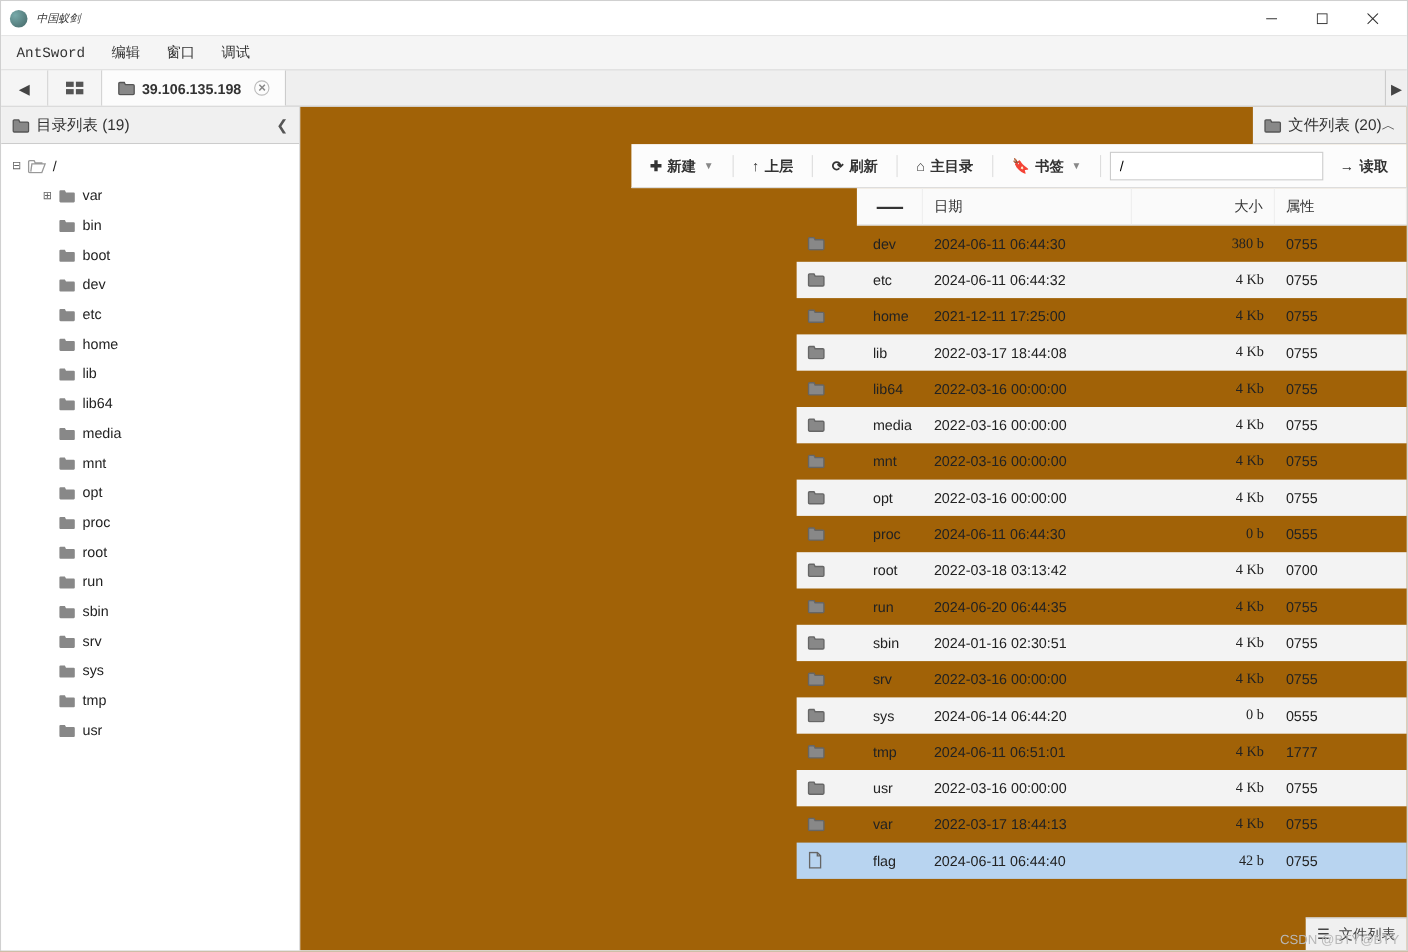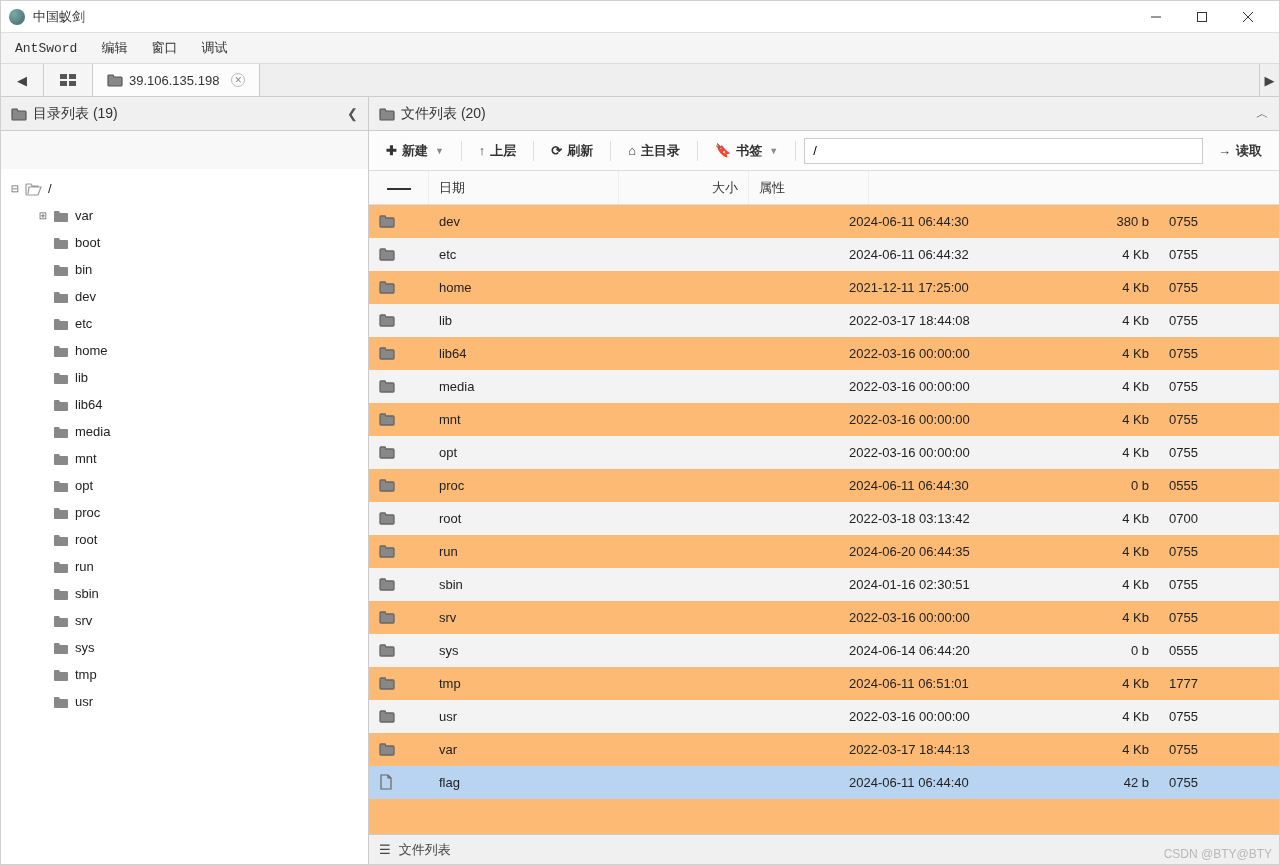--- a/index.html
+++ b/index.html
@@ -1,66 +1,66 @@
 <!DOCTYPE html>
 <html><head>
 <meta charset="utf-8">
 <style>
 * { box-sizing: border-box; margin: 0; padding: 0; font-family: "Microsoft YaHei", "Segoe UI", Arial, sans-serif; font-size: 13px; }
 body { background: #f5f5f5; width: 1280px; height: 865px; overflow: hidden; display: flex; flex-direction: column; border: 1px solid #d0d0d0; }
 
 .titlebar { background: #fff; height: 32px; display: flex; align-items: center; padding: 0 8px; border-bottom: 1px solid #e0e0e0; }
 .titlebar .app-icon { width: 16px; height: 16px; border-radius: 50%; background: radial-gradient(circle at 30% 30%, #7aa 0%, #466 100%); margin-right: 8px; }
-.titlebar .title { flex: 1; font-size: 13px; color: #333; }
+.titlebar .title { flex: 1; font-size: 10px; color: #333; font-style: italic; }
 .titlebar .win-btn { width: 46px; height: 32px; display: flex; align-items: center; justify-content: center; color: #333; }
 .titlebar .win-btn svg { width: 10px; height: 10px; }
 
 .menubar { background: #f5f5f5; height: 30px; display: flex; align-items: center; padding: 0 6px; color: #333; }
 .menubar .menu-item { padding: 4px 12px; cursor: default; font-family: Liberation Mono, monospace; }
 .menubar .menu-item:first-child { padding-left: 8px; }
 
 .tabbar { background: #efefef; height: 34px; display: flex; align-items: stretch; border-top: 1px solid #dcdcdc; border-bottom: 1px solid #ccc; }
 .tabbar .tab { display: flex; align-items: center; padding: 0 14px; border-right: 1px solid #ccc; background: #f5f5f5; gap: 6px; color: #444; }
 .tabbar .tab.home { padding: 0 16px; }
-.tabbar .tab.active { background: #fcfcfc; font-weight: normal; color: #333; }
+.tabbar .tab.active { background: #fcfcfc; font-weight: bold; color: #333; }
 .tabbar .tab .close-x { font-size: 12px; border: 1px solid #bbb; border-radius: 50%; width: 14px; height: 14px; display: inline-flex; align-items: center; justify-content: center; color: #888; margin-left: 6px; line-height: 1; }
 .tabbar .expander { flex: 1; }
 .tabbar .arrow { width: 20px; display: flex; align-items: center; justify-content: center; border-left: 1px solid #ccc; color: #444; }
 
 .content { flex: 1; display: flex; overflow: hidden; }
 
-.sidebar { width: 368px; background: #f8f8f8; border-right: 1px solid #ccc; display: flex; flex-direction: column; gap: 38px; }
+.sidebar { width: 272px; background: #f8f8f8; border-right: 1px solid #ccc; display: flex; flex-direction: column; }
 .panel-header { height: 34px; display: flex; align-items: center; padding: 0 10px; border-bottom: 1px solid #ccc; background: #f0f0f0; color: #333; }
 .panel-header .panel-icon { margin-right: 6px; color: #555; }
 .panel-header .panel-title { flex: 1; font-size: 14px; }
 .panel-header .panel-arrow { color: #555; }
 
 .tree { flex: 1; overflow: auto; padding: 6px 0; background: #fff; }
 .tree-node { display: flex; align-items: center; height: 27px; padding-left: 8px; color: #333; }
 .tree-node.depth-0 { padding-left: 8px; }
 .tree-node.depth-1 { padding-left: 36px; }
 .tree-node .toggle { width: 12px; text-align: center; color: #666; font-size: 10px; }
 .tree-node .folder-icon { margin: 0 6px 0 4px; color: #666; }
 .tree-node .folder-icon.open svg { fill: none; stroke: #888; }
 .tree-node .name { color: #222; }
 
-.main { flex: 1; display: flex; flex-direction: column; background: #fdba74; }
+.main { flex: 1; display: flex; flex-direction: column; background: #a16207; align-items: flex-end; }
 .toolbar { height: 40px; display: flex; align-items: center; gap: 6px; padding: 0 8px; border-bottom: 1px solid #ddd; background: #fcfcfc; }
 .toolbar .btn { display: flex; align-items: center; gap: 5px; padding: 3px 9px; color: #333; font-weight: bold; }
 .toolbar .btn .icn { color: #333; }
 .toolbar .dropdown-caret { font-size: 9px; color: #888; margin-left: 2px; }
 .toolbar .sep { width: 1px; height: 20px; background: #ddd; margin: 0 2px; }
 .toolbar input.path { flex: 1; border: 1px solid #ccc; height: 26px; padding: 0 8px; background: #fff; }
 
 .table-head { display: flex; height: 34px; border-bottom: 1px solid #ddd; background: #fafafa; color: #333; }
 .table-head .col { display: flex; align-items: center; padding: 0 10px; border-right: 1px solid #eee; }
 .col-icon { width: 60px; justify-content: center; }
 .col-name { flex: 1; }
 .col-date { width: 190px; }
-.col-size { width: 130px; text-align: right; justify-content: flex-end; }
+.col-size { width: 130px; text-align: right; justify-content: flex-end; font-family: Liberation Serif, serif; }
 .col-perm { width: 120px; }
 
 .table-body { flex: 1; overflow: auto; }
 .row { display: flex; height: 33px; align-items: center; border-bottom: 1px solid transparent; color: #222; }
 .row:nth-child(even) { background: #f3f3f3; }
 .row.selected { background: #b8d4f0; }
 .row .cell { padding: 0 10px; }
 .row .cell.col-icon { color: #555; }
 .row .cell.col-size { justify-content: flex-end; display: flex; }
 
@@ -159,30 +159,30 @@
           </span>
           <span class="name">var</span>
         </div>
         <div class="tree-node depth-1">
           <span class="toggle"></span>
           <span class="folder-icon">
             <svg class="folder-svg" viewBox="0 0 16 14">
               <path d="M1 3 L1 12 Q1 13 2 13 L14 13 Q15 13 15 12 L15 5 Q15 4 14 4 L7 4 L6 2 L2 2 Q1 2 1 3" fill="#888"></path>
             </svg>
           </span>
+          <span class="name">bin</span>
+        </div>
+        <div class="tree-node depth-1">
+          <span class="toggle"></span>
+          <span class="folder-icon">
+            <svg class="folder-svg" viewBox="0 0 16 14">
+              <path d="M1 3 L1 12 Q1 13 2 13 L14 13 Q15 13 15 12 L15 5 Q15 4 14 4 L7 4 L6 2 L2 2 Q1 2 1 3" fill="#888"></path>
+            </svg>
+          </span>
           <span class="name">boot</span>
-        </div>
-        <div class="tree-node depth-1">
-          <span class="toggle"></span>
-          <span class="folder-icon">
-            <svg class="folder-svg" viewBox="0 0 16 14">
-              <path d="M1 3 L1 12 Q1 13 2 13 L14 13 Q15 13 15 12 L15 5 Q15 4 14 4 L7 4 L6 2 L2 2 Q1 2 1 3" fill="#888"></path>
-            </svg>
-          </span>
-          <span class="name">bin</span>
         </div>
         <div class="tree-node depth-1">
           <span class="toggle"></span>
           <span class="folder-icon">
             <svg class="folder-svg" viewBox="0 0 16 14">
               <path d="M1 3 L1 12 Q1 13 2 13 L14 13 Q15 13 15 12 L15 5 Q15 4 14 4 L7 4 L6 2 L2 2 Q1 2 1 3" fill="#888"></path>
             </svg>
           </span>
           <span class="name">dev</span>
         </div>

